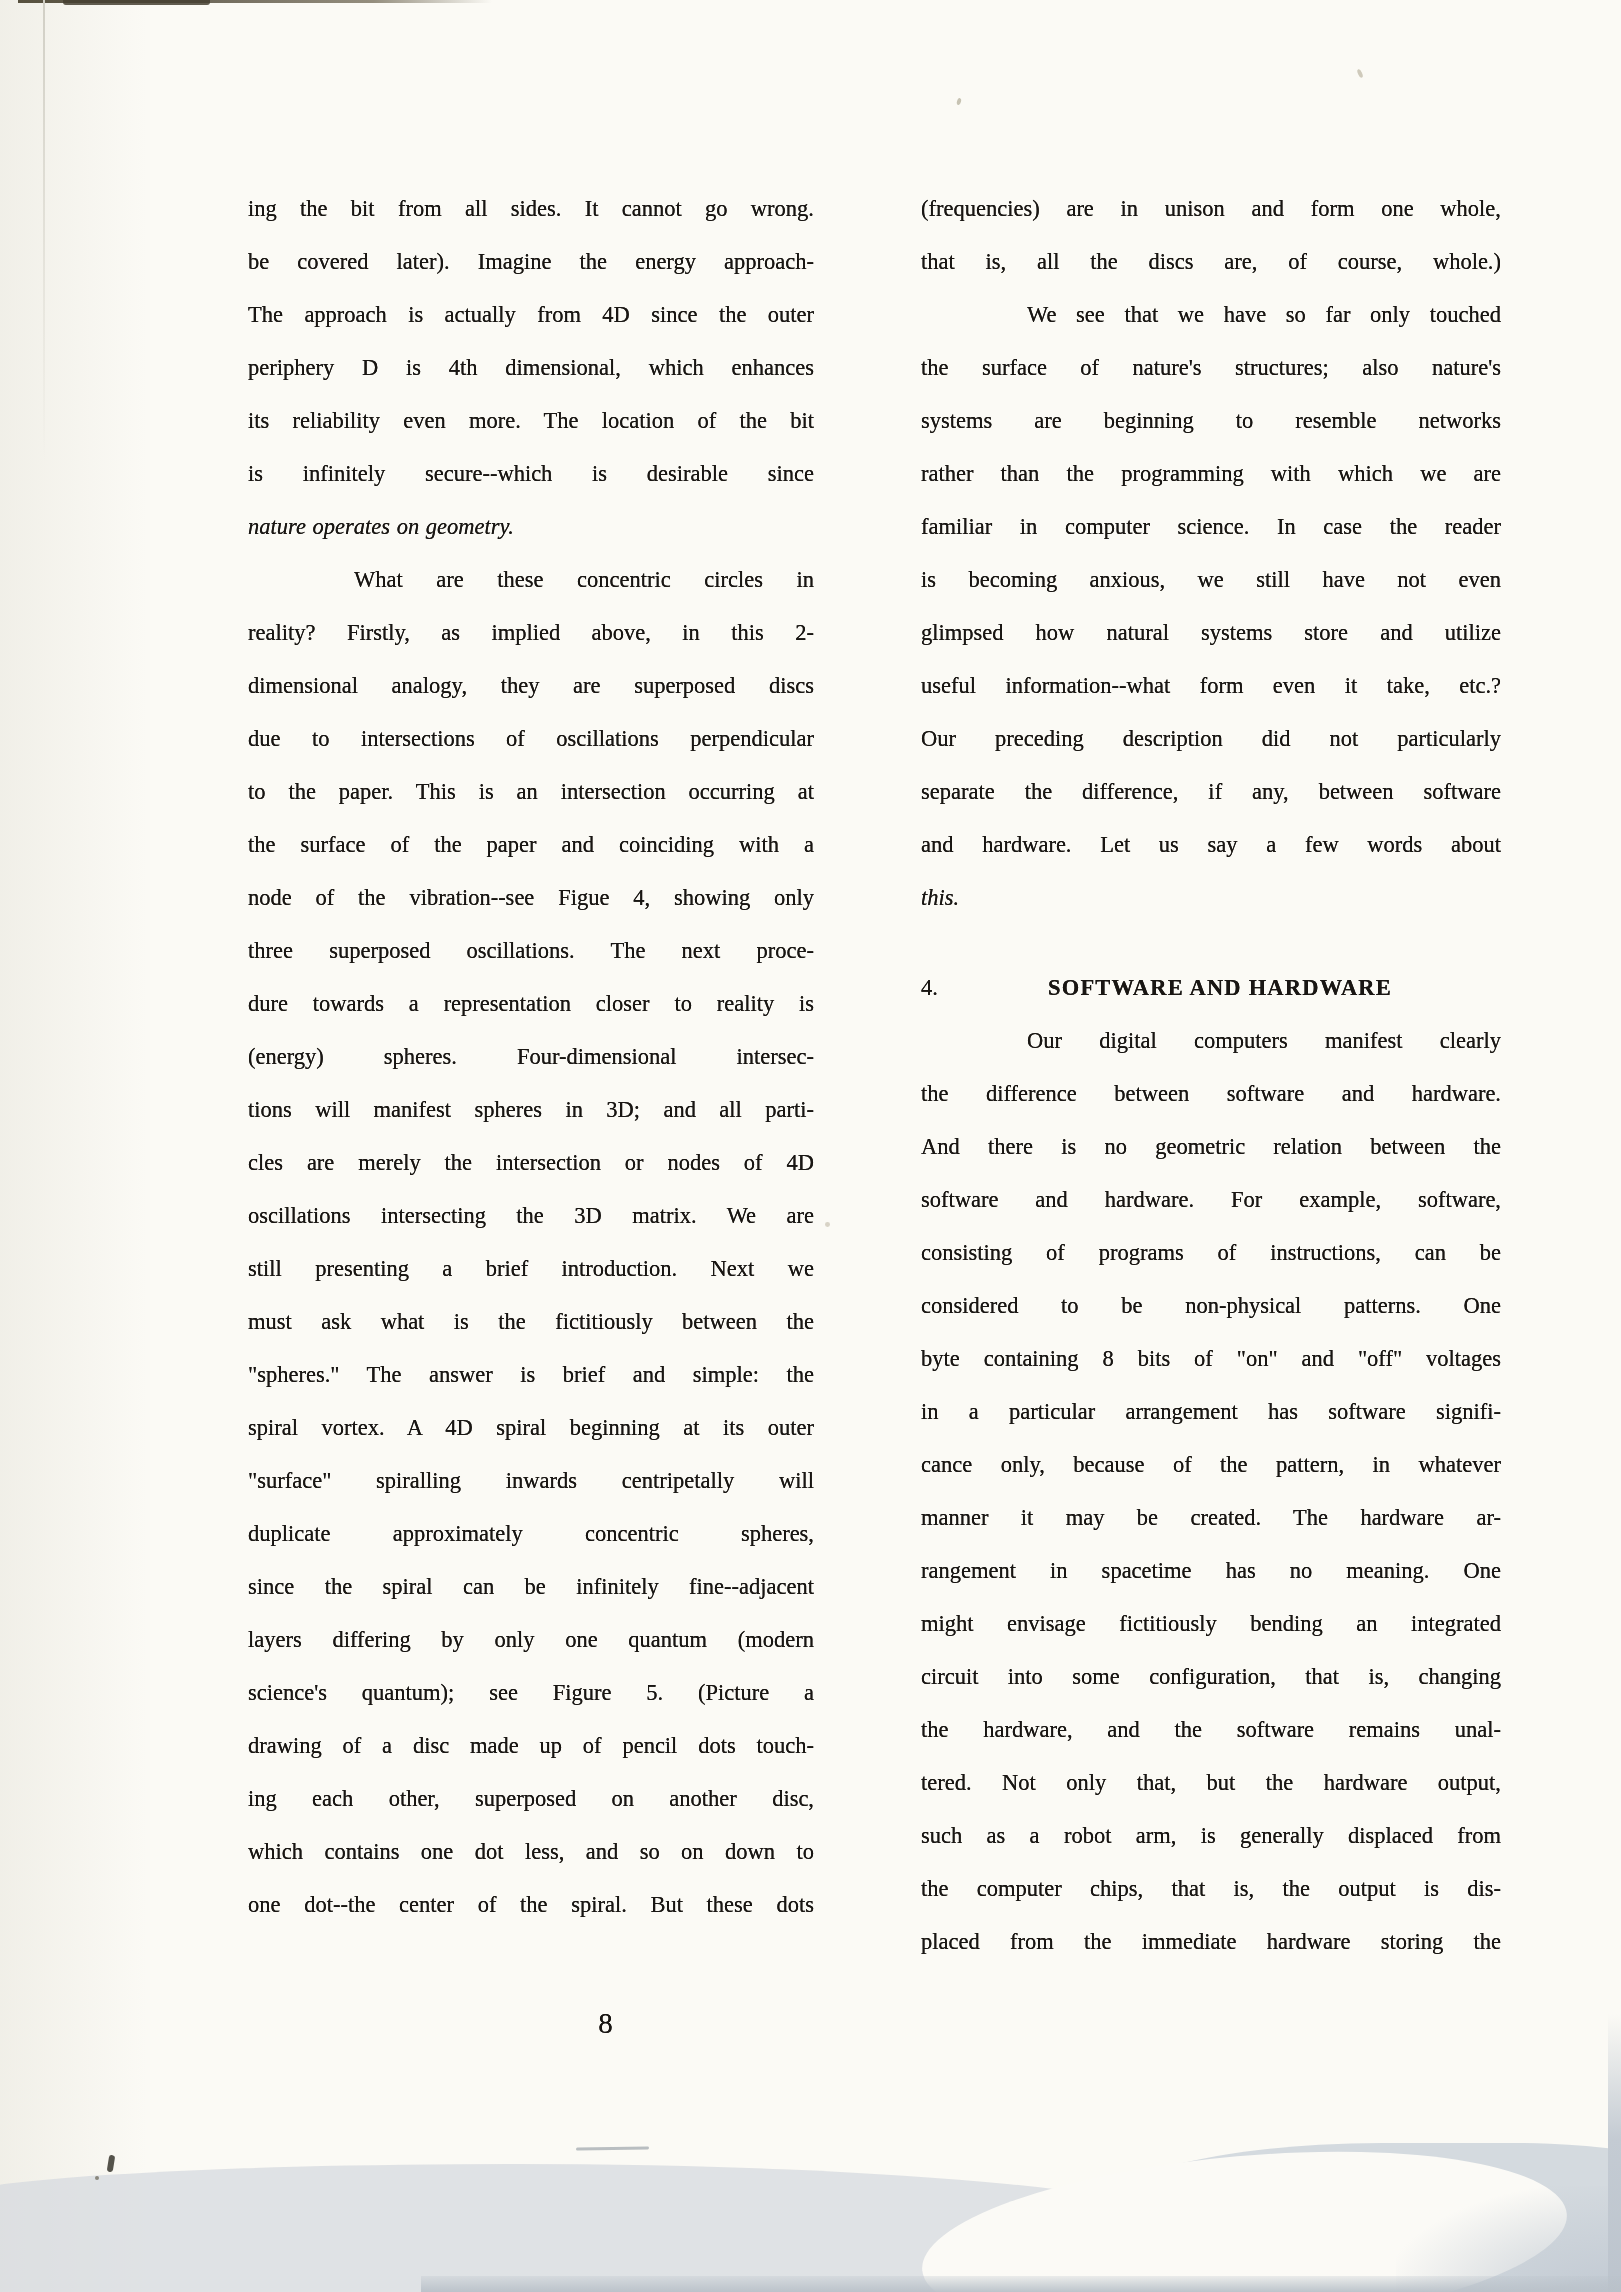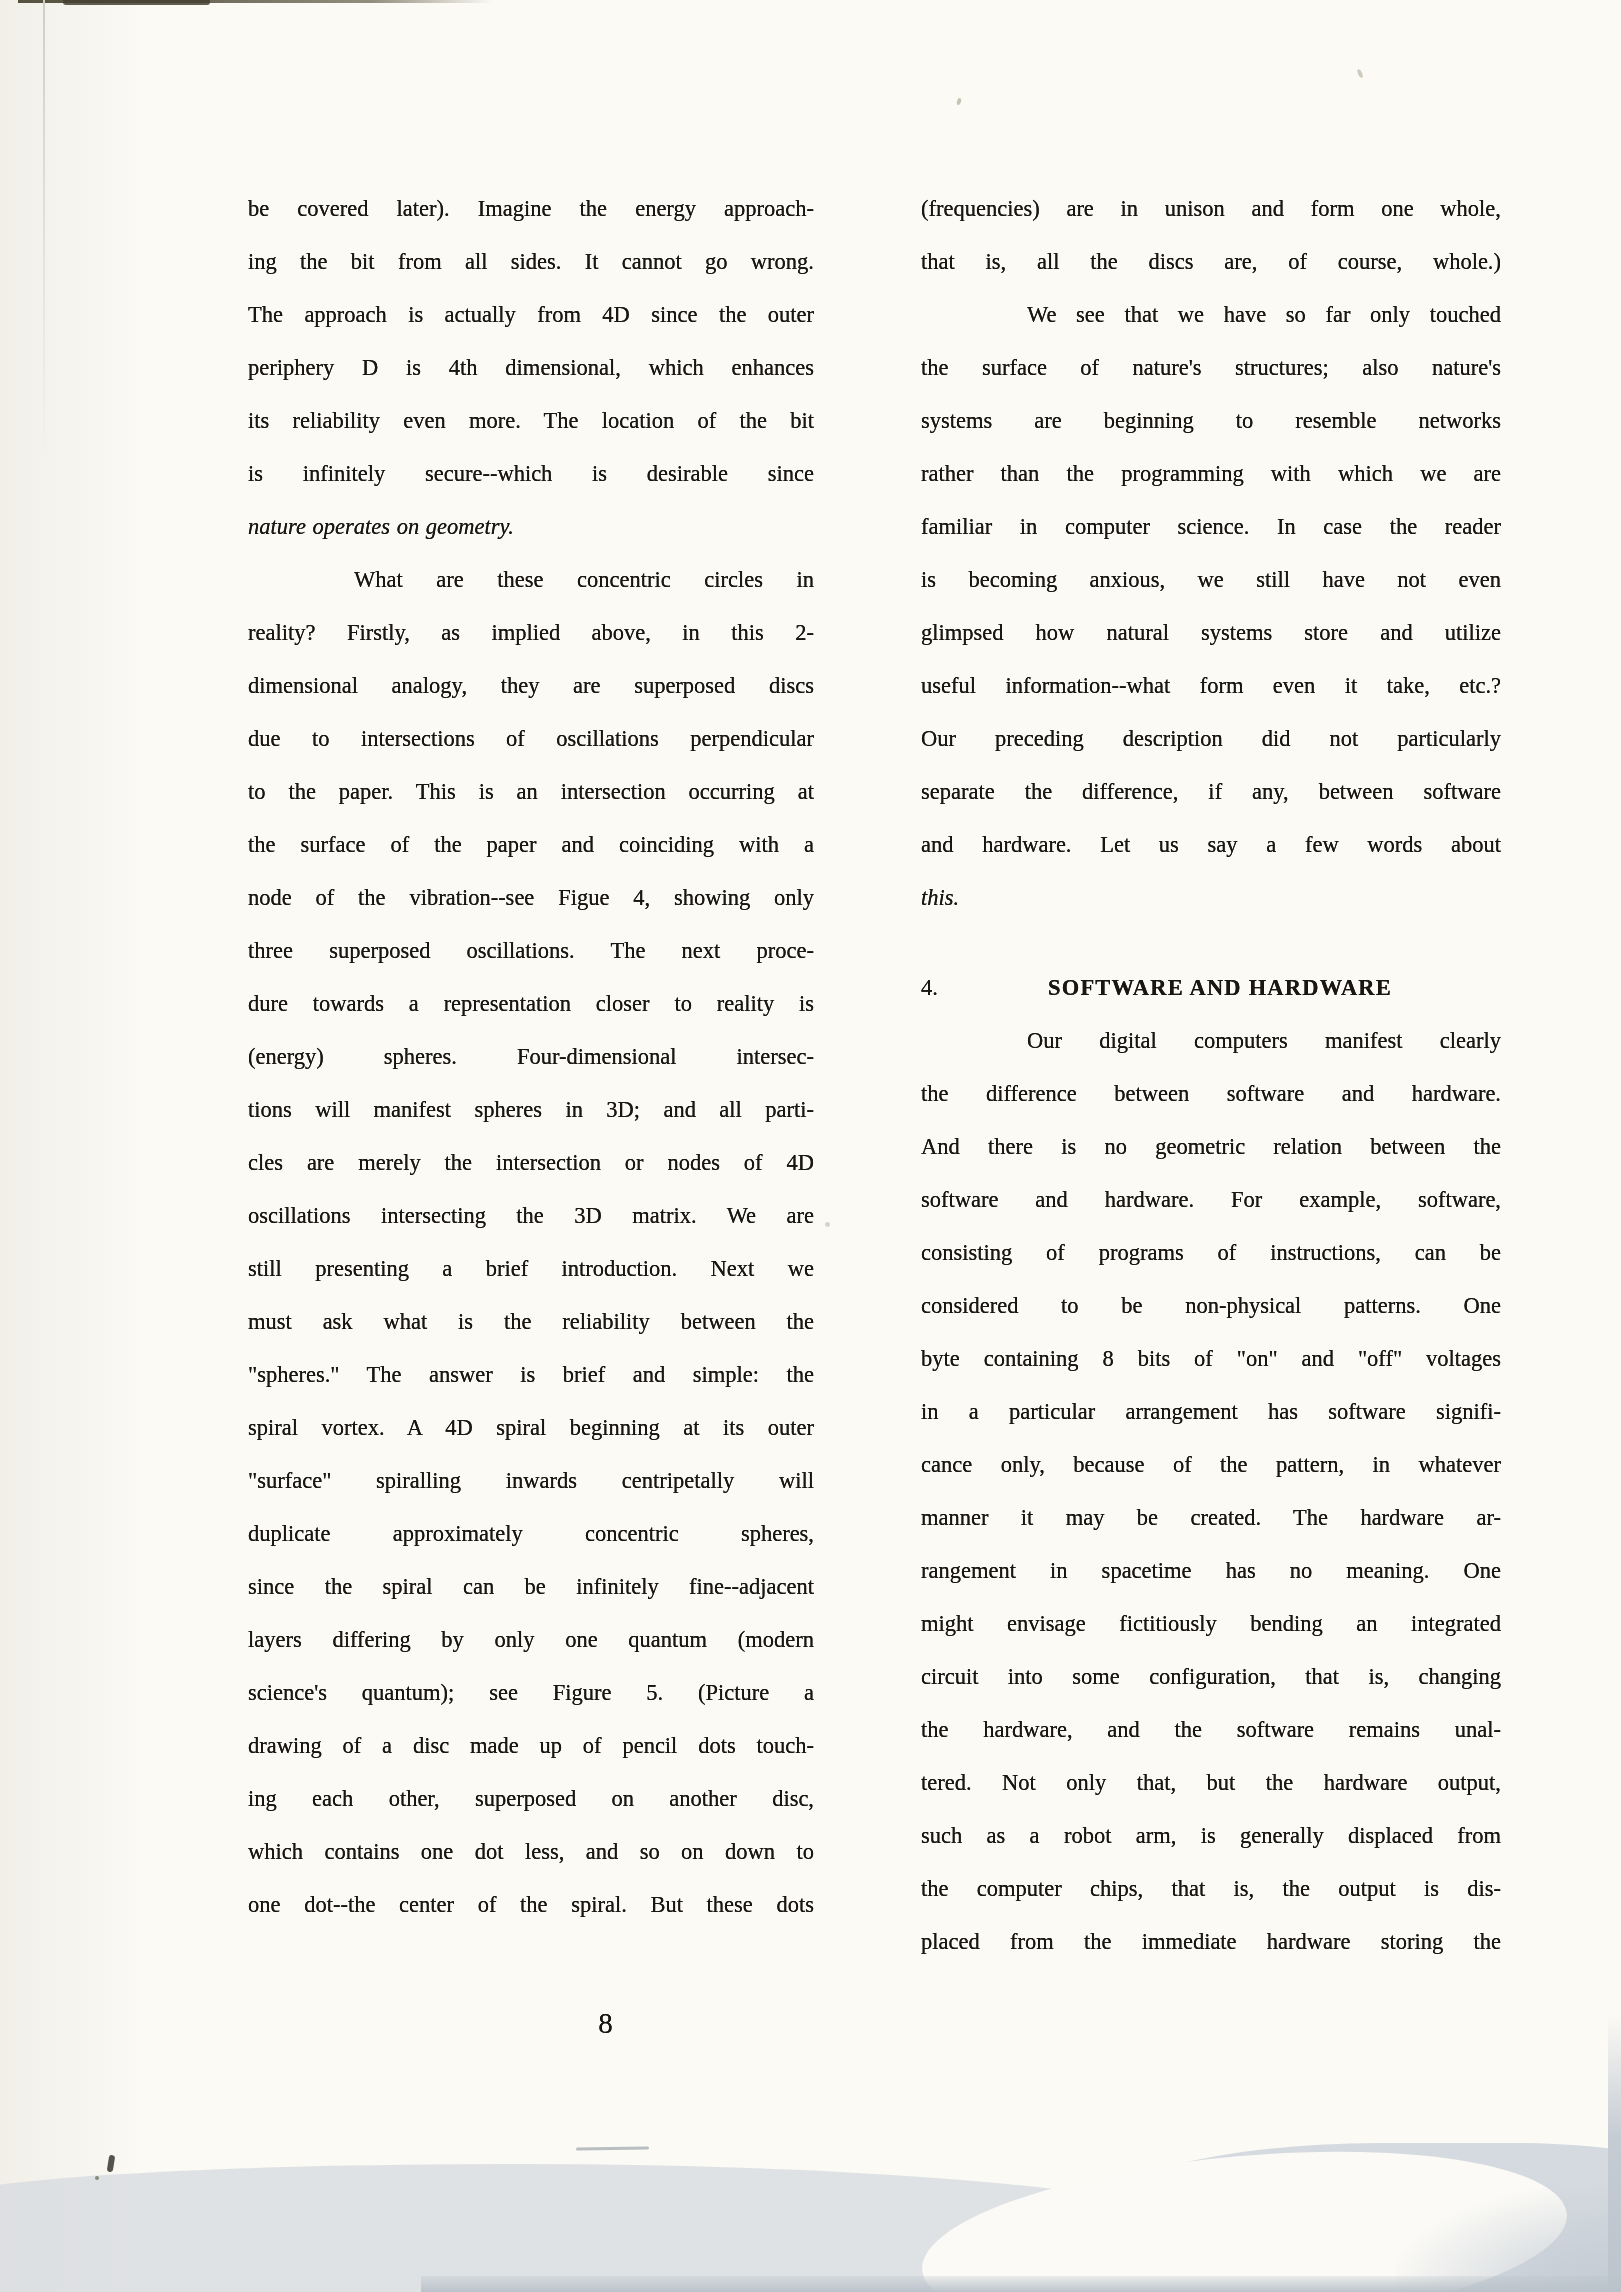--- a/index.html
+++ b/index.html
@@ -112,42 +112,42 @@
 
   <div class="artifact paper-shade-left"></div>
   <div class="artifact top-edge-line"></div>
   <div class="artifact top-edge-blob"></div>
   <div class="artifact left-crease"></div>
   <div class="artifact speck speck-1"></div>
   <div class="artifact speck speck-2"></div>
   <div class="artifact speck speck-3"></div>
 
   <div class="col col-left">
+      <div class="line">ing the bit from all sides. It cannot go wrong.</div>
       <div class="line">be covered later). Imagine the energy approach-</div>
-      <div class="line">ing the bit from all sides. It cannot go wrong.</div>
       <div class="line">The approach is actually from 4D since the outer</div>
       <div class="line">periphery D is 4th dimensional, which enhances</div>
       <div class="line">its reliability even more. The location of the bit</div>
       <div class="line">is infinitely secure--which is desirable since</div>
       <div class="line end">nature operates on geometry.</div>
       <div class="line indent">What are these concentric circles in</div>
       <div class="line">reality? Firstly, as implied above, in this 2-</div>
       <div class="line">dimensional analogy, they are superposed discs</div>
       <div class="line">due to intersections of oscillations perpendicular</div>
       <div class="line">to the paper. This is an intersection occurring at</div>
       <div class="line">the surface of the paper and coinciding with a</div>
       <div class="line">node of the vibration--see Figue 4, showing only</div>
       <div class="line">three superposed oscillations. The next proce-</div>
       <div class="line">dure towards a representation closer to reality is</div>
       <div class="line">(energy) spheres. Four-dimensional intersec-</div>
       <div class="line">tions will manifest spheres in 3D; and all parti-</div>
       <div class="line">cles are merely the intersection or nodes of 4D</div>
       <div class="line">oscillations intersecting the 3D matrix. We are</div>
       <div class="line">still presenting a brief introduction. Next we</div>
-      <div class="line">must ask what is the reliability between the</div>
+      <div class="line">must ask what is the fictitiously between the</div>
       <div class="line">"spheres." The answer is brief and simple: the</div>
       <div class="line">spiral vortex. A 4D spiral beginning at its outer</div>
       <div class="line">"surface" spiralling inwards centripetally will</div>
       <div class="line">duplicate approximately concentric spheres,</div>
       <div class="line">since the spiral can be infinitely fine--adjacent</div>
       <div class="line">layers differing by only one quantum (modern</div>
       <div class="line">science's quantum); see Figure 5. (Picture a</div>
       <div class="line">drawing of a disc made up of pencil dots touch-</div>
       <div class="line">ing each other, superposed on another disc,</div>
       <div class="line">which contains one dot less, and so on down to</div>

